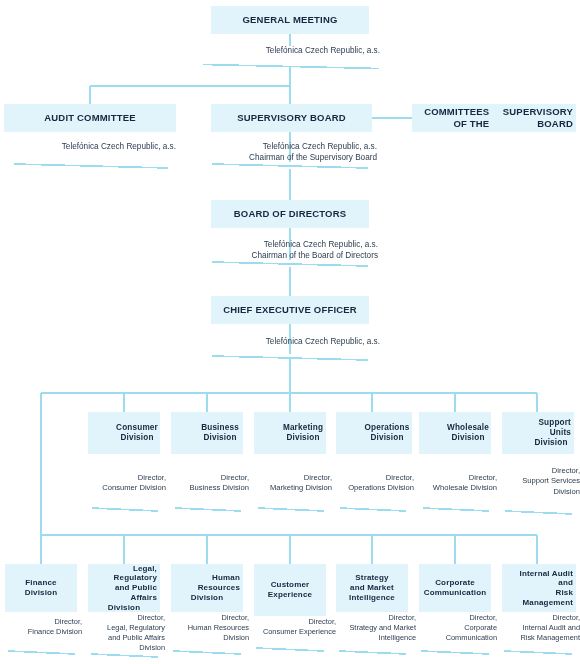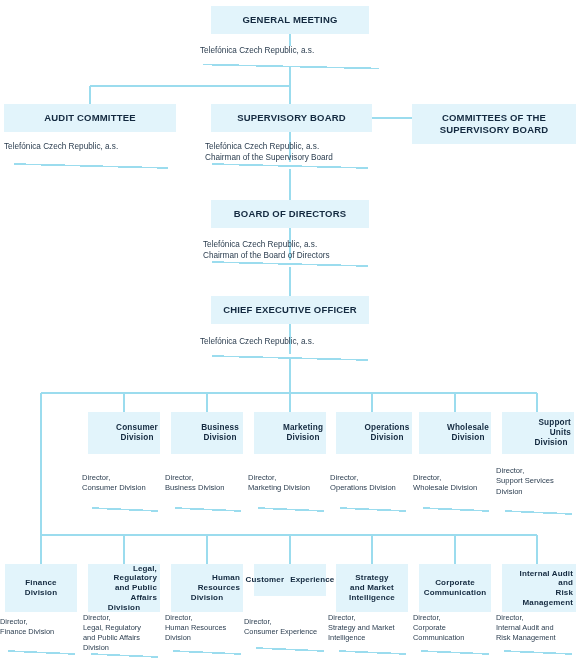--- a/index.html
+++ b/index.html
@@ -42,21 +42,21 @@
     font-weight: bold;
     color: #13293f;
     letter-spacing: 0.02em;
     line-height: 1.22;
     padding: 0 3px;
   }
   
   .caption {
     position: absolute;
     box-sizing: border-box;
-    text-align: left;
+    text-align: right;
     color: #2b3d4f;
     line-height: 1.35;
   }
   
   .tier-top .node-title   { font-size: 9.5px; }
   .tier-top .caption-text { font-size: 8.2px; }
 
   .tier-div .node-title   { font-size: 8.2px; margin-left: 26px; }
   .tier-div .caption-text { font-size: 7.6px; }
 
@@ -158,21 +158,21 @@
     </div>
 
     <div class="node" style="left:211px; top:104px; width:161px; height:28px;">
       <span class="node-title">SUPERVISORY BOARD</span>
     </div>
     <div class="caption" style="left:205px; top:141px; width:172px;">
       <span class="caption-text">Telefónica Czech Republic, a.s.</span>
       <span class="caption-text">Chairman of the Supervisory Board</span>
     </div>
 
-    <div class="node" style="left:412px; top:104px; width:164px; height:40px; flex-direction:column;">
+    <div class="node" style="left:412px; top:104px; width:164px; height:28px; ">
       <span class="node-title">COMMITTEES OF THE</span>
       <span class="node-title">SUPERVISORY BOARD</span>
     </div>
   </div>
 
   <div class="tier-top">
     <div class="node" style="left:211px; top:200px; width:158px; height:28px;">
       <span class="node-title">BOARD OF DIRECTORS</span>
     </div>
     <div class="caption" style="left:203px; top:239px; width:175px;">
@@ -274,21 +274,21 @@
     <div class="node" style="left:171px; top:564px; width:72px; height:48px; flex-direction:column;">
       <span class="node-title">Human Resources</span>
       <span class="node-title">Division</span>
     </div>
     <div class="caption" style="left:165px; top:613px; width:84px;">
       <span class="caption-text">Director,</span>
       <span class="caption-text">Human Resources</span>
       <span class="caption-text">Division</span>
     </div>
 
-    <div class="node" style="left:254px; top:564px; width:72px; height:32px; flex-direction:row;">
+    <div class="node" style="left:254px; top:564px; width:72px; height:52px; flex-direction:column;">
       <span class="node-title">Customer</span>
       <span class="node-title">Experience</span>
     </div>
     <div class="caption" style="left:244px; top:617px; width:92px;">
       <span class="caption-text">Director,</span>
       <span class="caption-text">Consumer Experience</span>
     </div>
 
     <div class="node" style="left:336px; top:564px; width:72px; height:48px; flex-direction:column;">
       <span class="node-title">Strategy</span>

